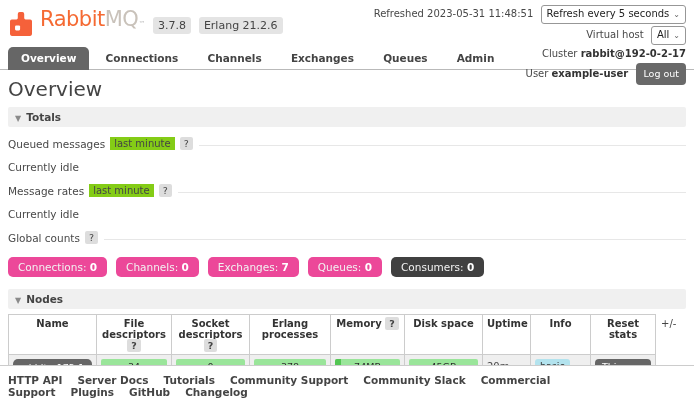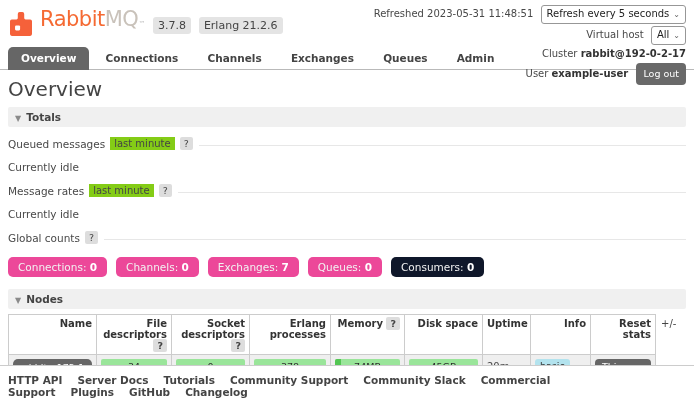--- a/index.html
+++ b/index.html
@@ -51,25 +51,25 @@
   .metric .lbl { margin-right: 5px; font-size: 10.5px; }
   .tag { background: #84cc16; border-radius: 0; padding: 1px 4px; margin-right: 5px; font-size: 10px; color: #444; }
   .help { background: #ddd; border-radius: 2px; padding: 1px 4px; font-size: 9.5px; color: #444; cursor: pointer; }
   .filler { flex: 1; border-bottom: 1px solid #e7e7e7; margin-left: 6px; transform: translateY(2px); }
   .idle { margin: 11px 0; font-size: 10.5px; }
 
   .counts { display: flex; gap: 9px; margin: 13px 0 12px; }
   .count-badge { background: #ec4899; color: #f2f2f2; border-radius: 5px; padding: 4px 10px;
                  font-size: 10.5px; white-space: nowrap; }
   .count-badge b { color: #fff; }
-  .count-badge.muted { background: #0f172a; }
+  .count-badge.muted { background: #404040; }
 
   .table-wrap { display: flex; align-items: flex-start; margin-top: 5px; }
   table.nodes { border-collapse: collapse; table-layout: fixed; width: 647px; }
-  .nodes th { border: 1px solid #ccc; background: #fff; padding: 3px 4px; text-align: right;
+  .nodes th { border: 1px solid #ccc; background: #fff; padding: 3px 4px; text-align: center;
               vertical-align: top; font-size: 10px; font-weight: bold; color: #333; }
   .nodes td { border: 1px solid #ccc; background: #efefef; padding: 4px; vertical-align: top; font-size: 10px; }
   .plusminus { margin-left: 5px; margin-top: 4px; font-size: 10px; color: #444; cursor: pointer; }
 
   .name-chip { background: #666; color: #fff; border-radius: 5px; padding: 3px 6px;
                display: inline-block; font-size: 9.5px; line-height: 1.3; word-break: break-all; }
   .bar { position: relative; background: #9ae59a; border-radius: 2px; text-align: center;
          padding: 2px 0; font-size: 9.5px; color: #2c2c2c; overflow: hidden; }
   .bar .used { position: absolute; left: 0; top: 0; bottom: 0; background: #53c653; }
   .bar .val { position: relative; }

